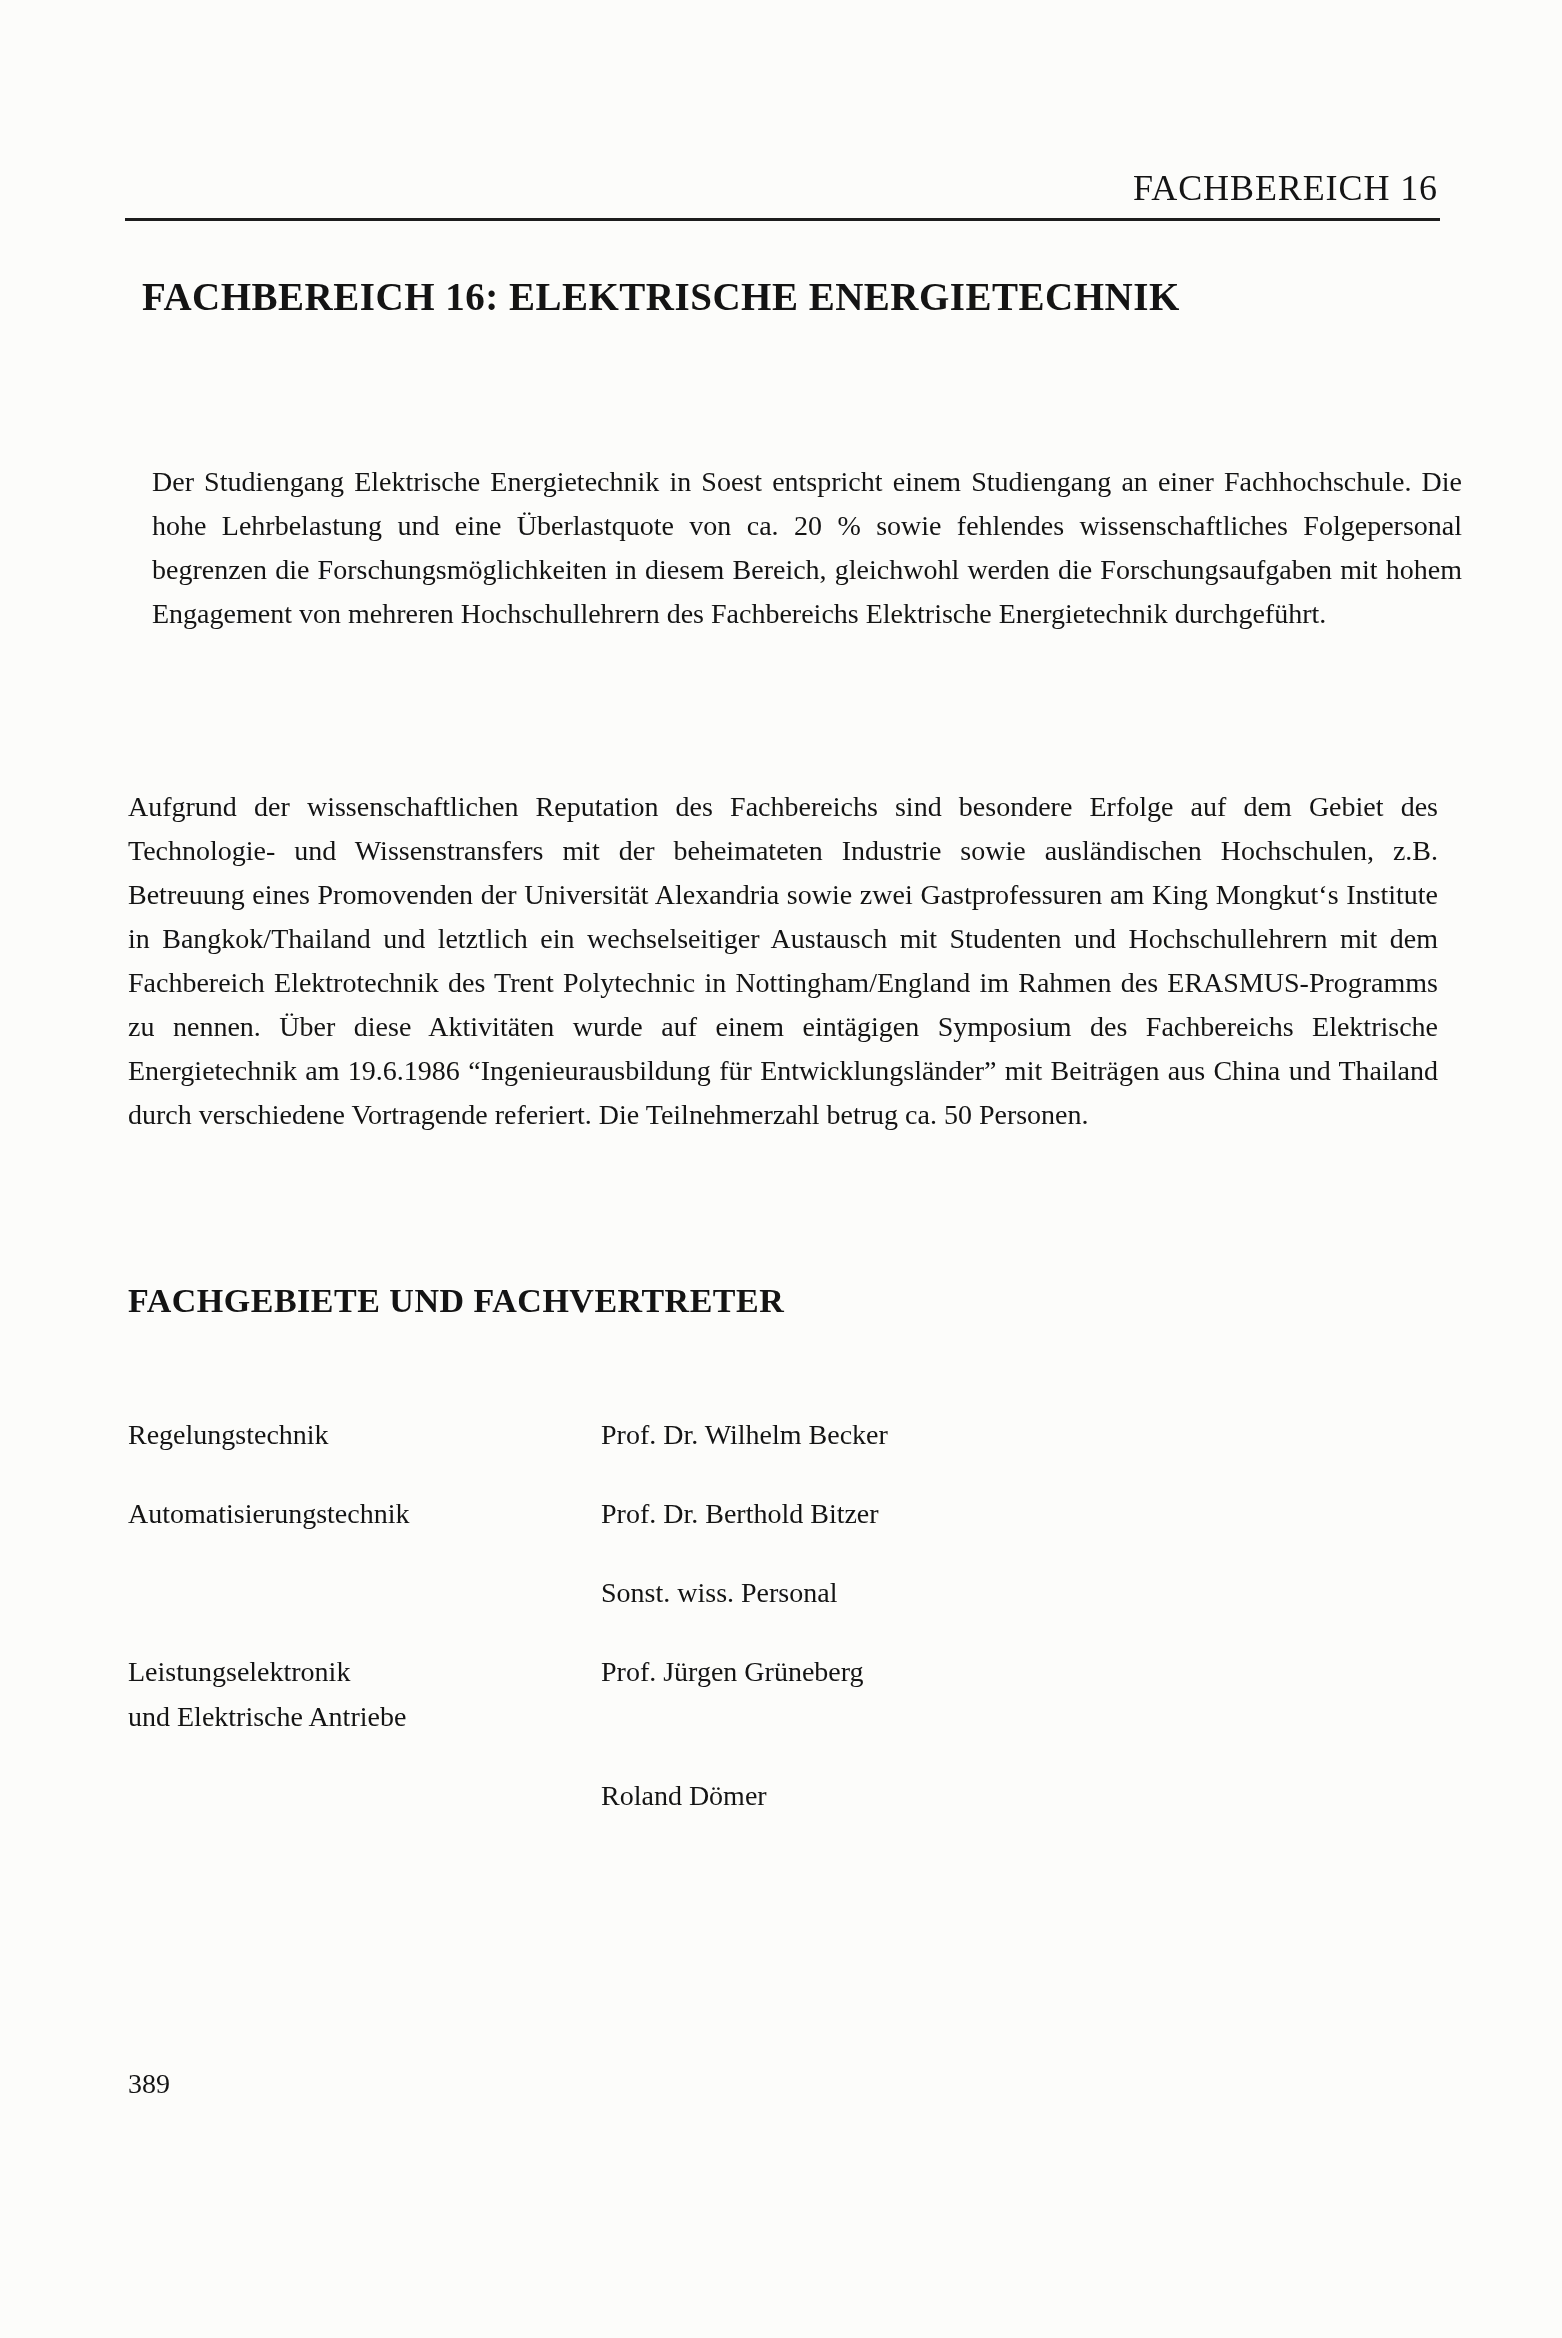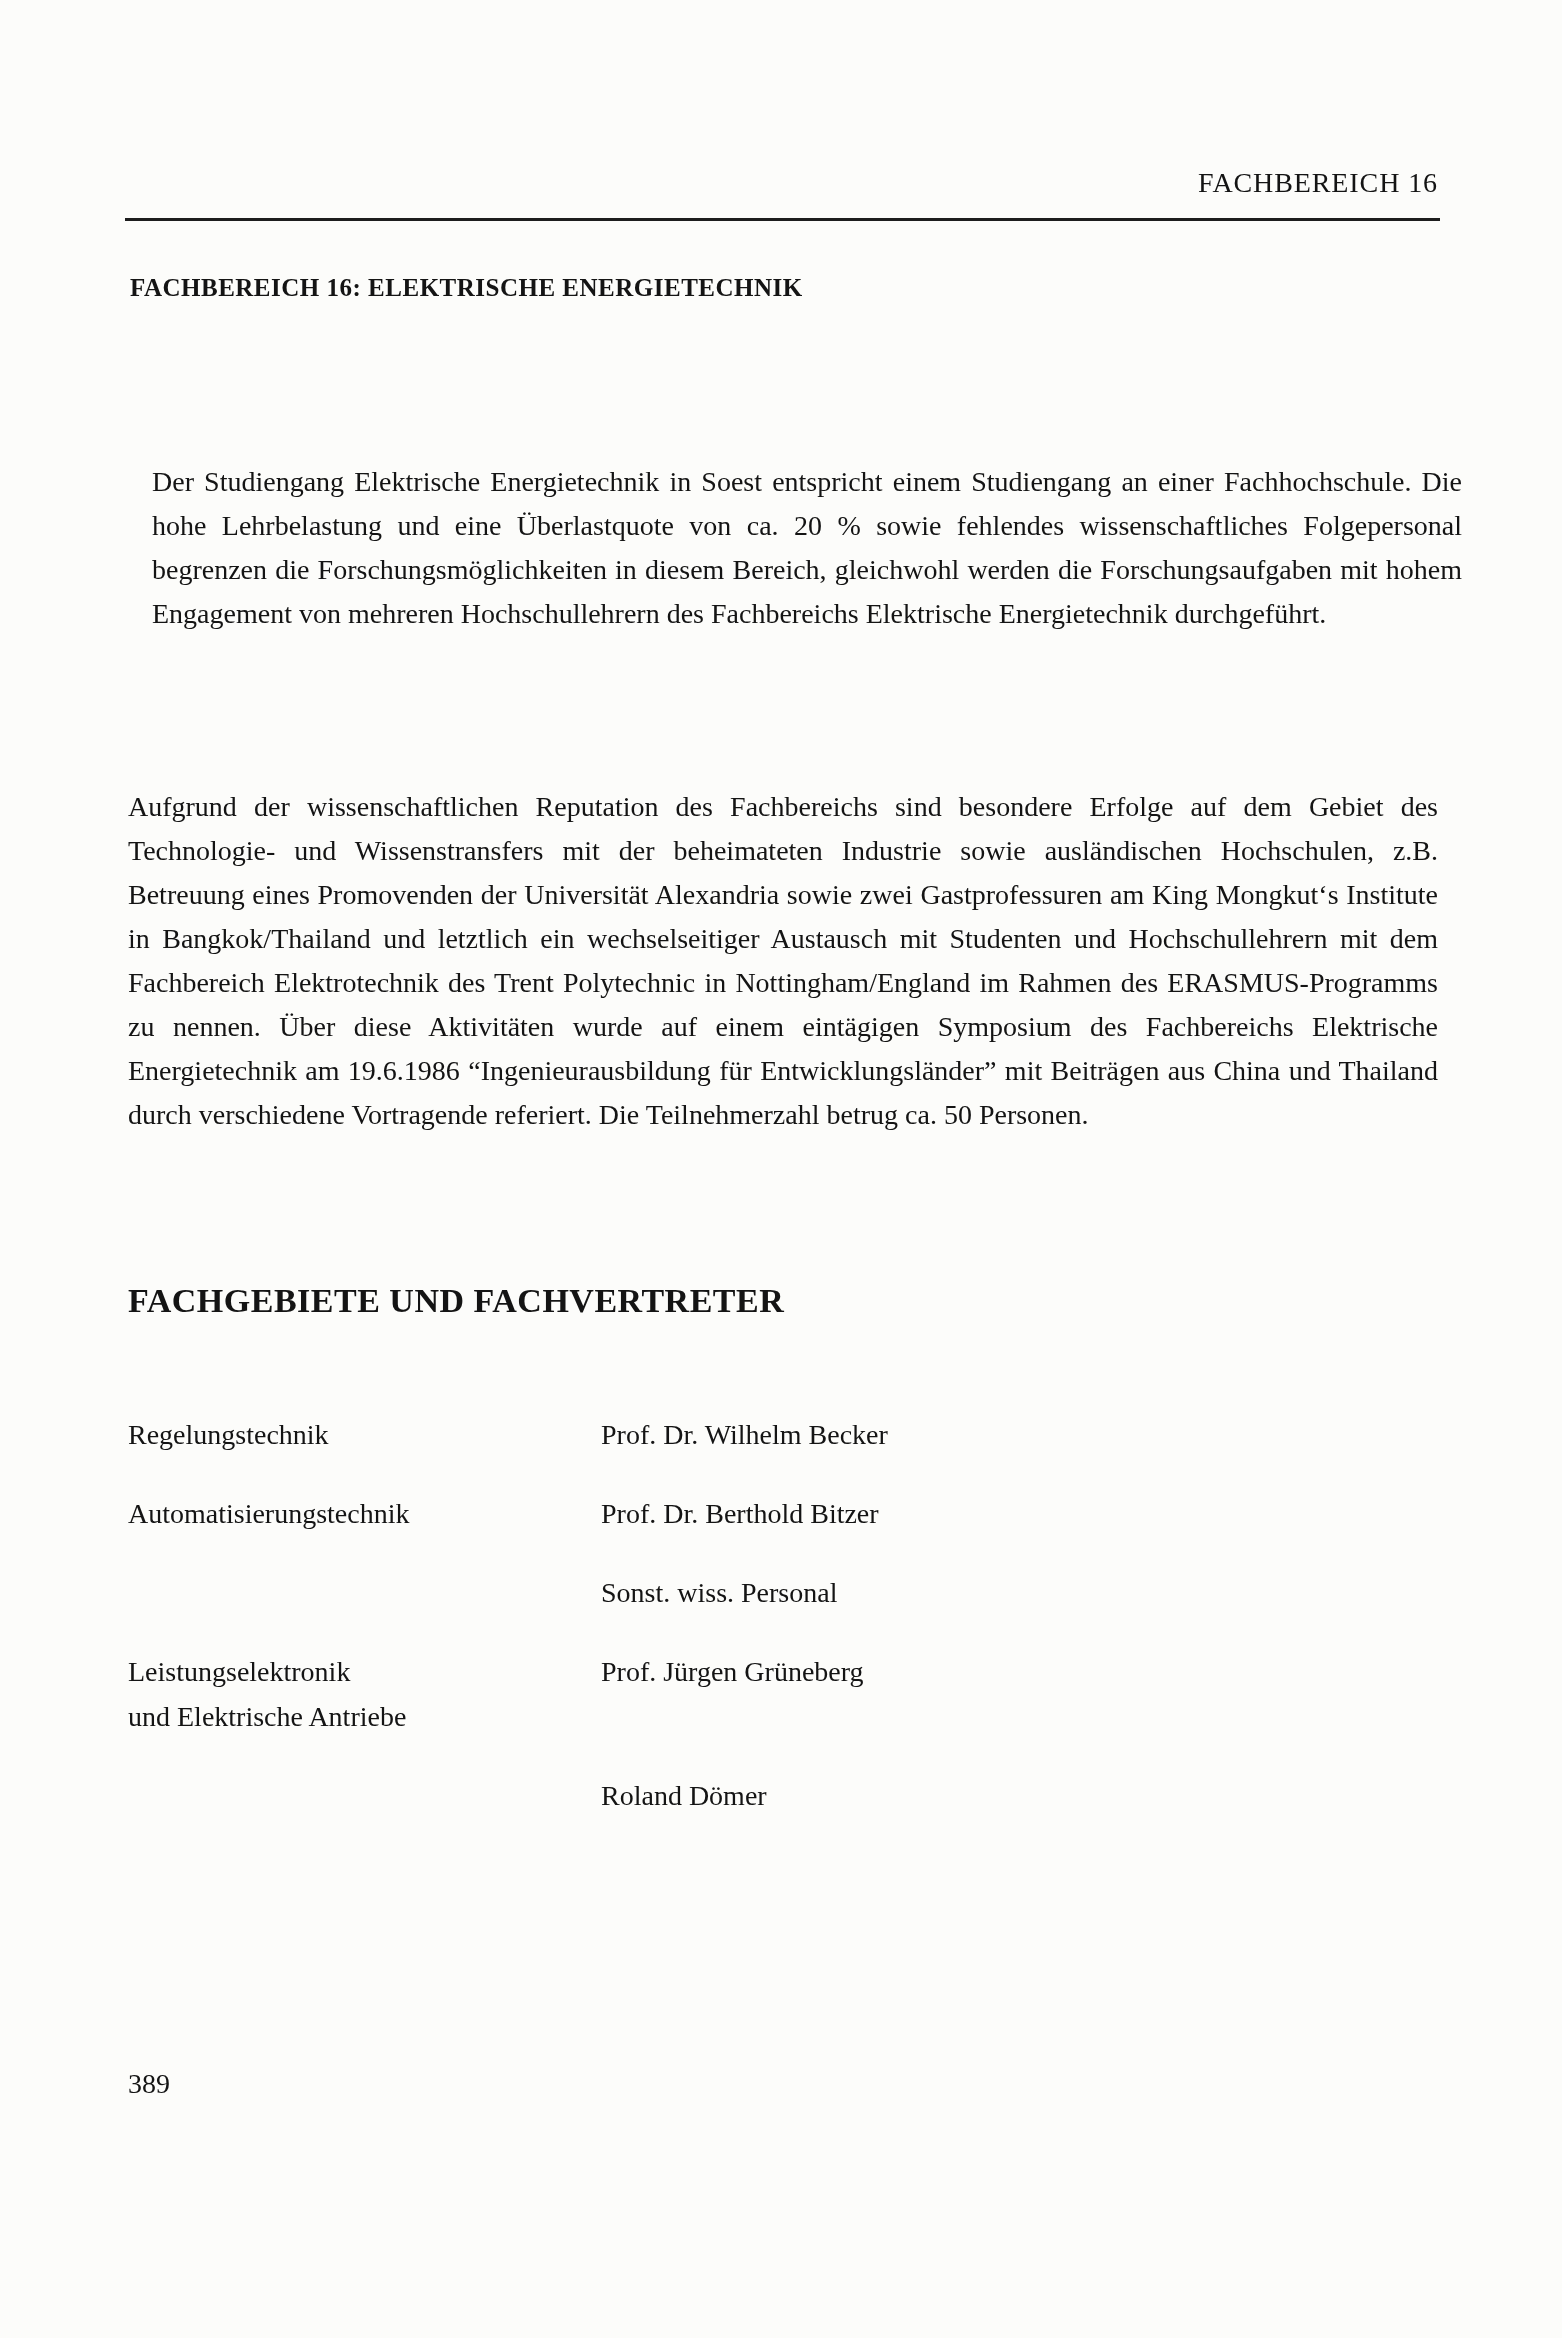--- a/index.html
+++ b/index.html
@@ -14,37 +14,37 @@
     color: #141414;
     position: relative;
     overflow: hidden;
   }
   .running-header {
     position: absolute;
     top: 167px;
     left: 128px;
     width: 1310px;
     text-align: right;
-    font-size: 28px;
+    font-size: 36px;
     letter-spacing: 0.9px;
   }
   .header-rule {
     position: absolute;
     top: 218px;
     left: 125px;
     width: 1315px;
     height: 2.8px;
     background: #1d1d1d;
   }
   .title {
     position: absolute;
     top: 274px;
-    left: 130px;
+    left: 142px;
     width: 1363px;
-    font-size: 25px;
+    font-size: 39px;
     font-weight: bold;
     letter-spacing: 0.5px;
     margin: 0;
   }
   .para {
     position: absolute;
     left: 128px;
     width: 1310px;
     font-size: 28px;
     line-height: 44px;

